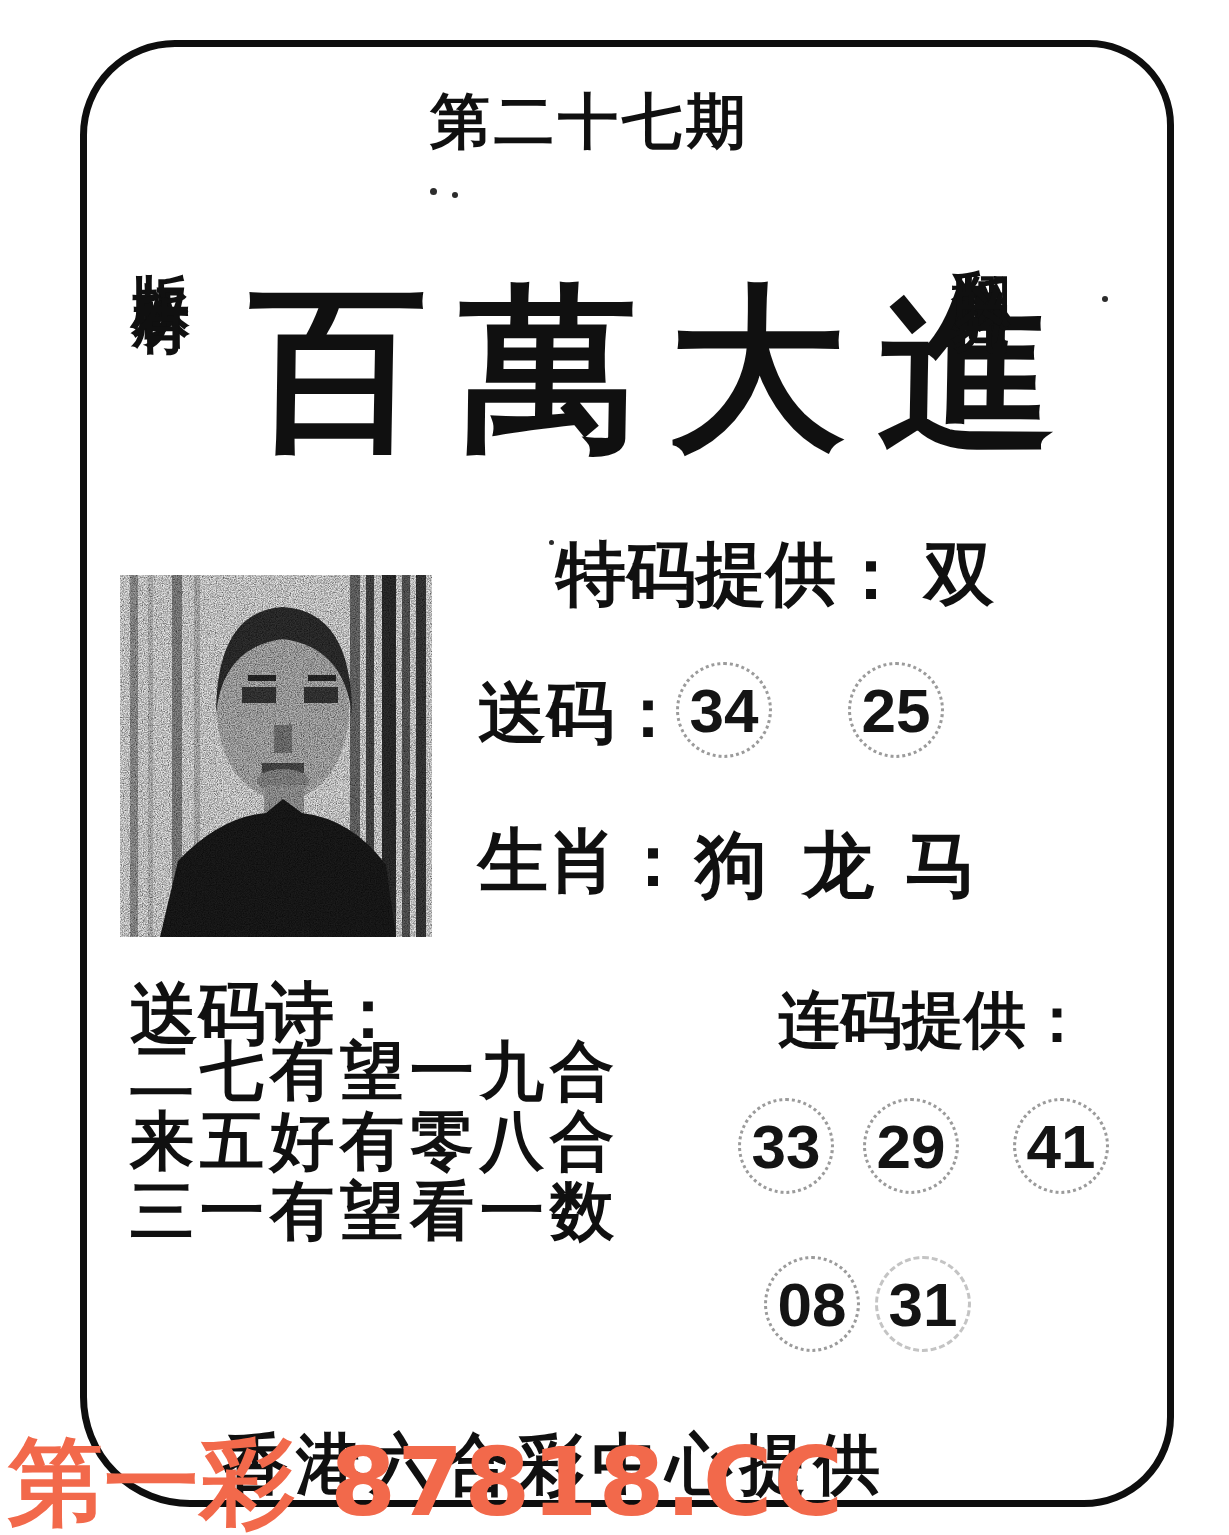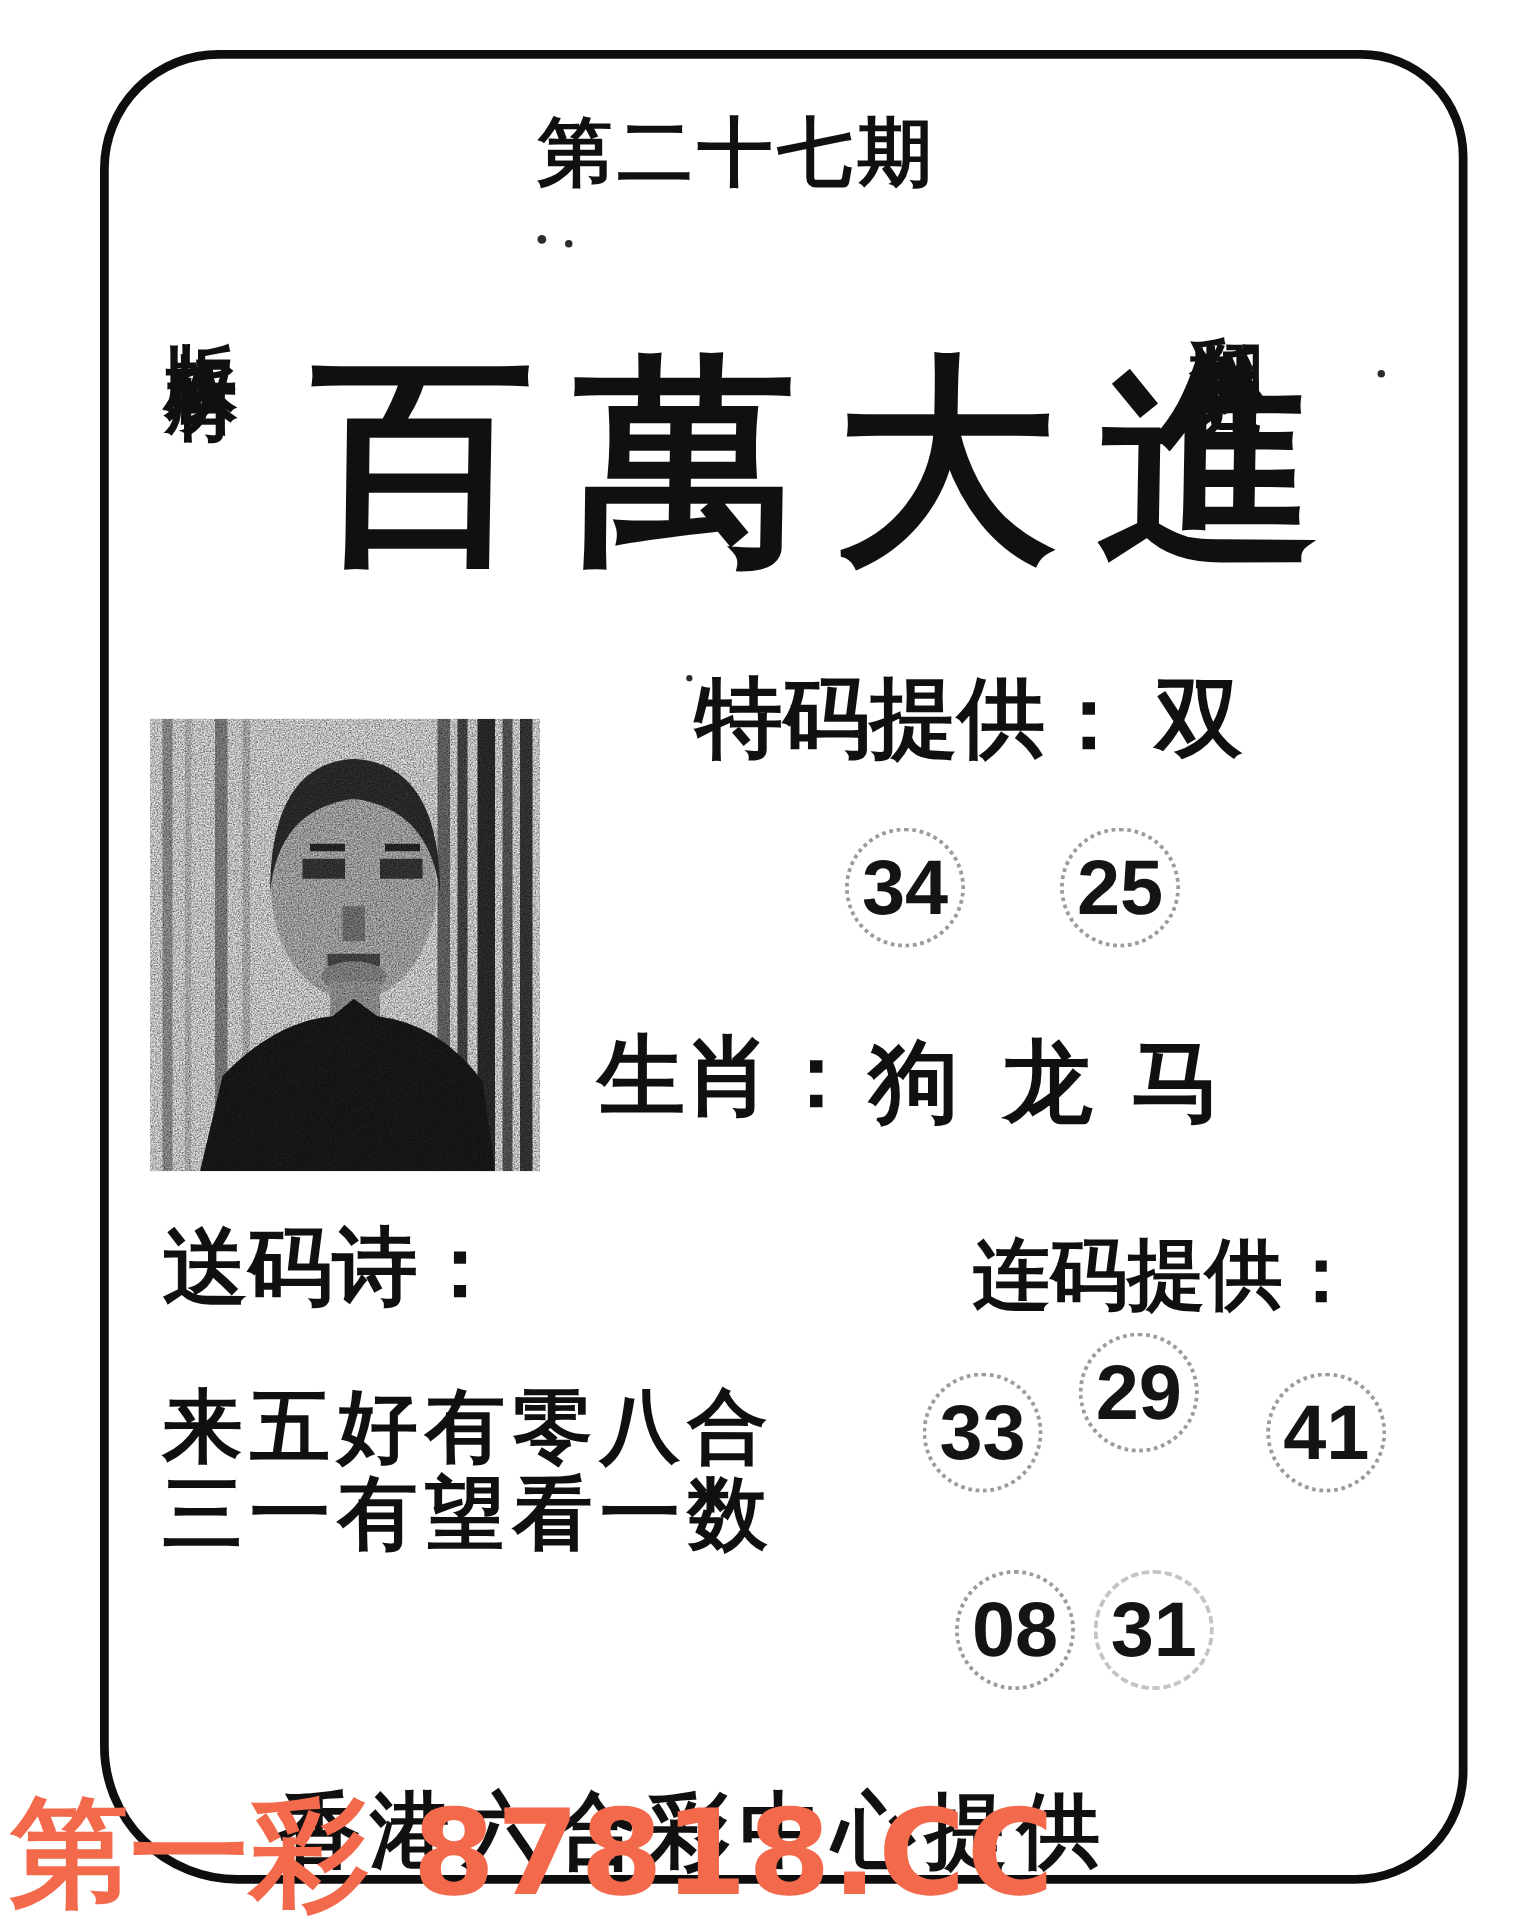--- a/index.html
+++ b/index.html
@@ -40,21 +40,21 @@
   .poem-line{position:absolute;left:130px;font-size:64px;font-weight:700;letter-spacing:6px;z-index:2;white-space:nowrap;}
   .pl0{top:1028px;} .pl1{top:1098px;} .pl2{top:1168px;}
   .serial-label{left:778px;top:978px;font-size:62px;font-weight:700;}
   .circle-num{
     position:absolute;z-index:2;width:96px;height:96px;box-sizing:border-box;
     border:3px dotted #9b9b9b;border-radius:50%;
     display:flex;align-items:center;justify-content:center;
     font-family:"Liberation Sans",sans-serif;font-size:62px;font-weight:600;color:#141414;
   }
   .g0{left:676px;top:662px;} .g1{left:848px;top:662px;} .g2{left:953px;top:662px;}
-  .s00{left:738px;top:1098px;} .s01{left:863px;top:1066px;} .s02{left:1013px;top:1098px;}
+  .s00{left:738px;top:1098px;} .s01{left:863px;top:1098px;} .s02{left:1013px;top:1098px;}
   .s10{left:764px;top:1256px;text-align:right;} .s11{left:875px;top:1256px;border-color:#c4c4c4;border-style:dashed;}
   .s12{left:1016px;top:1256px;}
   .footer-line{left:222px;top:1376px;font-size:66px;font-weight:700;letter-spacing:8px;margin-top:44px;}
   .watermark{
     position:absolute;left:8px;top:1420px;z-index:5;white-space:nowrap;
     font-size:95px;font-weight:800;letter-spacing:1px;color:#F2694B;
     font-family:"DejaVu Sans",sans-serif;
   }
   .speck{position:absolute;background:#2c2c2c;border-radius:50%;z-index:2;}
   .sp1{left:430px;top:188px;width:7px;height:7px;}
@@ -110,29 +110,31 @@
       <ellipse cx="163" cy="206" rx="26" ry="12" fill="#8f8f8f"></ellipse>
 
       <rect x="144" y="210" width="40" height="36" fill="#a0a0a0"></rect>
 
       <path d="M40 362 L58 286 Q100 242 146 238 L163 224 L182 238 Q232 244 266 290 L276 362 Z" fill="#1b1b1b"></path>
 
       <rect width="312" height="362" filter="url(#grain)" opacity="0.6"></rect>
     </svg>
   </div>
 
+  <div class="txt gift-label">送码：</div>
   <div class="circle-num g0">34</div>
   <div class="circle-num g1">25</div>
 
   <div class="txt zodiac-label">生肖：</div>
   <div class="zodiac-a za0">狗</div>
   <div class="zodiac-a za1">龙</div>
   <div class="zodiac-a za2">马</div>
 
   <div class="txt poem-title">送码诗：</div>
+  <div class="poem-line pl0">二七有望一九合</div>
   <div class="poem-line pl1">来五好有零八合</div>
   <div class="poem-line pl2">三一有望看一数</div>
 
   <div class="txt serial-label">连码提供：</div>
   <div class="circle-num s00">33</div>
   <div class="circle-num s01">29</div>
   <div class="circle-num s02">41</div>
   <div class="circle-num s10">08</div>
   <div class="circle-num s11">31</div>
 

